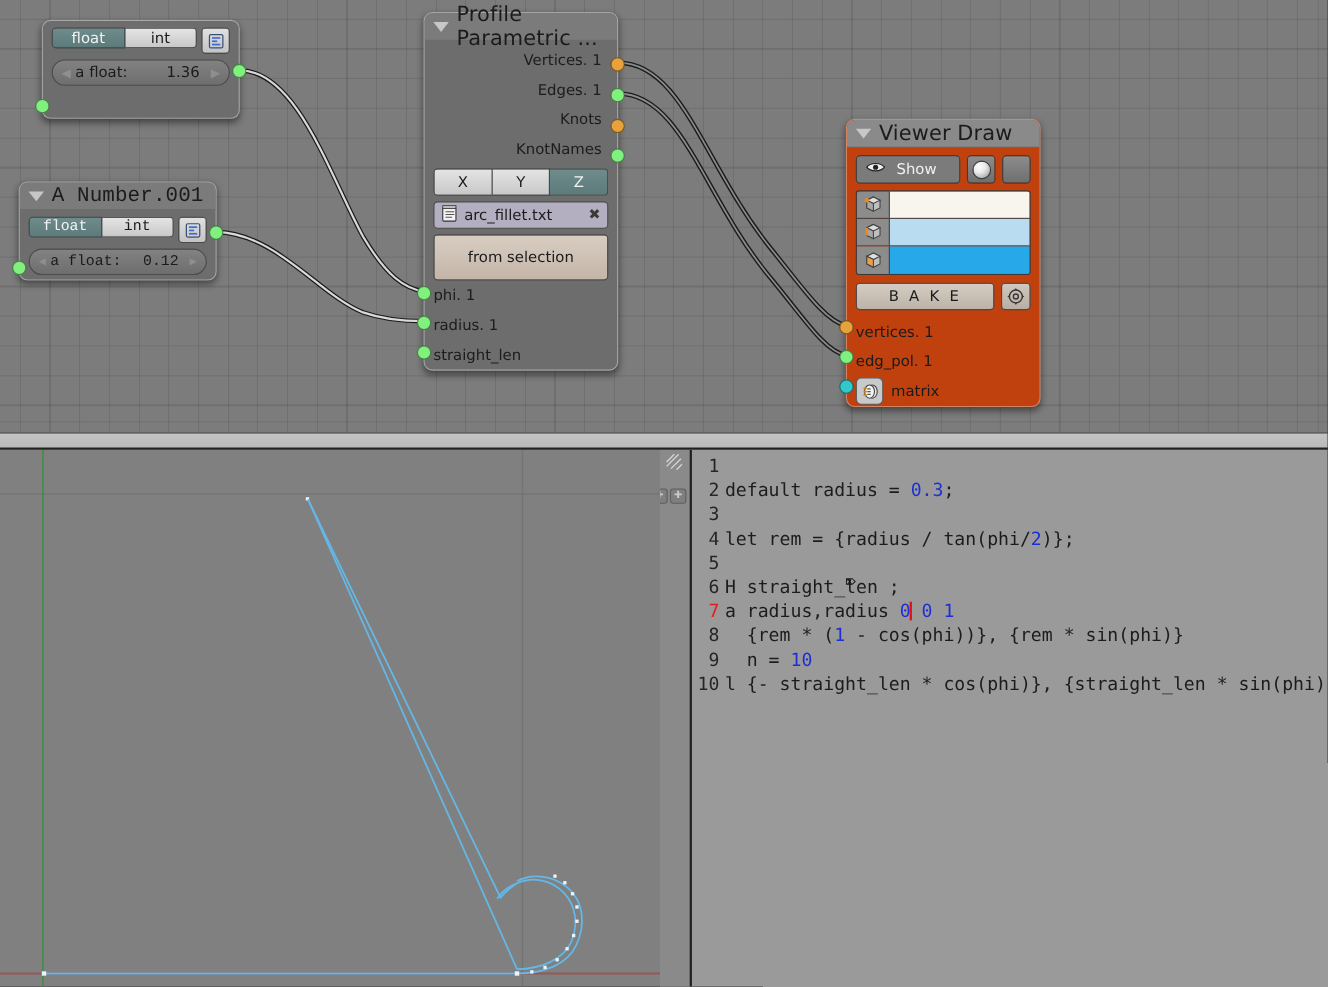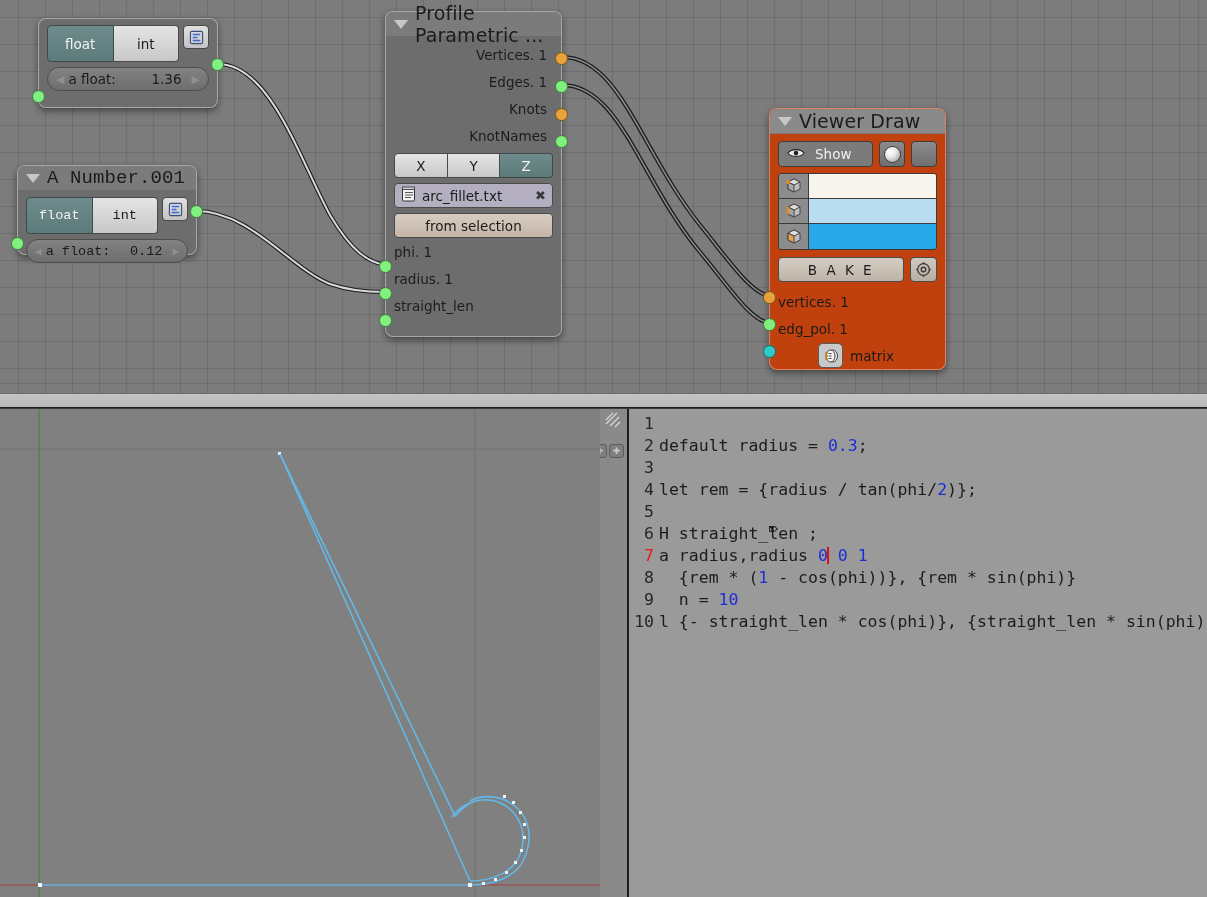--- a/index.html
+++ b/index.html
@@ -42,21 +42,21 @@
   
   .sock { position:absolute; width:13px; height:13px; border-radius:50%;
           border:1px solid rgba(0,0,0,0.45); }
   .sock.green  { background:#80f07f; }
   .sock.orange { background:#e8a23c; }
   .sock.cyan   { background:#30c8c8; }
 
   
   .segrow { display:flex; gap:0; align-items:stretch; margin-bottom:5px; }
   .seg {
-    flex:1; height:37px; display:flex; align-items:center; justify-content:center;
+    flex:1; height:19px; display:flex; align-items:center; justify-content:center;
     font-size:13.5px; color:#1b1b1b;
     background:linear-gradient(#e4e4e4,#c8c8c8);
     border:1px solid #4a4a4a;
   }
   .seg.first { border-radius:4px 0 0 4px; }
   .seg.active { background:linear-gradient(#6f8b8b,#5d7b7b); color:#f2f2f2;
                 border-color:#3c4a4a; }
   .seg.last { border-radius:0 4px 4px 0; border-left:none; }
   .iconbtn {
     width:26px; height:24px; margin-left:4px; border-radius:4px;
@@ -81,21 +81,21 @@
             padding-left:8px; }
   .xyz { display:flex; margin:4px 0 5px; }
   .xyz .seg { height:25px; }
   .filefield {
     height:25px; border-radius:4px; background:#b3aec0; border:1px solid #4a4a4a;
     display:flex; align-items:center; padding:0 6px; gap:6px; color:#1b1b1b; font-size:13.5px;
     margin-bottom:5px;
   }
   .filefield .x { margin-left:auto; color:#3a3a3a; font-size:13px; }
   .bigbtn {
-    height:25px; border-radius:4px; border:1px solid #4a4a4a;
+    height:42px; border-radius:4px; border:1px solid #4a4a4a;
     background:linear-gradient(#d9cdc2,#c3b5a8);
     display:flex; align-items:center; justify-content:center;
     font-size:13.5px; color:#1b1b1b;
   }
 
   
   .node.viewer { background:#c0410d; border:1px solid rgba(255,255,255,0.35); }
   .node.viewer .hdr { background:#8a8a8a; }
   .vd-show {
     height:26px; display:flex; align-items:center; gap:6px; margin-bottom:6px;
@@ -369,21 +369,21 @@
             </svg>
           </div>
         </div>
 
         <div class="vd-in" style="padding-left:0;">
           <span>vertices. 1</span>
         </div>
         <div class="vd-in" style="padding-left:0;">
           <span>edg_pol. 1</span>
         </div>
-        <div class="vd-in" style="padding-left:0;margin-left:40px;">
+        <div class="vd-in" style="padding-left:0;">
           <span class="micon">
             <svg width="18" height="18" viewBox="0 0 18 18">
               <ellipse cx="11" cy="9" rx="4.5" ry="6" fill="#e8e8e8" stroke="#444" stroke-width="1"></ellipse>
               <ellipse cx="8.5" cy="9" rx="4.5" ry="6" fill="#f3f3f3" stroke="#444" stroke-width="1"></ellipse>
               <path d="M3 6 h3 M3 9 h3 M3 12 h3" stroke="#c08a20" stroke-width="1.6"></path>
               <path d="M6.5 6.5 h3 M6.5 9 h3 M6.5 11.5 h3" stroke="#555" stroke-width="1"></path>
             </svg>
           </span>
           <span>matrix</span>
         </div>

